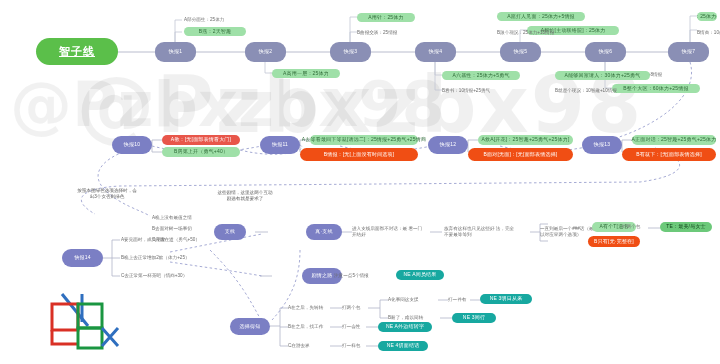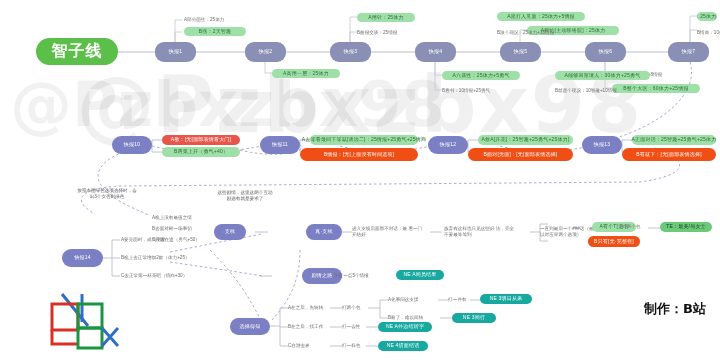--- a/index.html
+++ b/index.html
@@ -28,22 +28,22 @@
   
   .chip{
     position:absolute;box-sizing:border-box;
     display:flex;align-items:center;justify-content:center;
     text-align:center;line-height:1.15;
     border-radius:9px;white-space:nowrap;
     font-size:5px;color:#fff;letter-spacing:.2px;
     padding:0 3px;
   }
   .title-chip{
-    background:#5bbf4a;color:#fff;font-size:16px;font-weight:700;
-    border-radius:14px;letter-spacing:1px;
+    background:#5bbf4a;color:#fff;font-size:11px;font-weight:700;
+    border-radius:14px;letter-spacing:1px;text-decoration:underline;
   }
   .node-purple{background:#8a8fb5;}
   .node-indigo{background:#7b7fc4;}
   .green{background:#9fe0a8;color:#2f6b38;border-radius:999px;}
   .green-d{background:#6cc97a;color:#0d3f18;border-radius:999px;}
   .red{background:#e8564a;color:#fff;border-radius:999px;}
   .orange{background:#f04e14;color:#fff;border-radius:999px;}
   .teal{background:#17a8a0;color:#fff;border-radius:999px;}
   .gray-txt{
     position:absolute;font-size:4.6px;color:#6b6b6b;white-space:nowrap;
@@ -266,15 +266,14 @@
   <svg class="logo" viewBox="0 0 80 64">
     <path d="M18 2 L44 34" stroke="#2f6fbf" stroke-width="3" fill="none"></path>
     <path d="M38 2 L38 30" stroke="#2f6fbf" stroke-width="3" fill="none"></path>
     <rect x="8" y="12" width="26" height="26" stroke="#d93025" stroke-width="3" fill="none"></rect>
     <path d="M8 38 L8 52 L34 52" stroke="#d93025" stroke-width="3" fill="none"></path>
     <rect x="34" y="12" width="24" height="24" stroke="#1a9641" stroke-width="3" fill="none"></rect>
     <rect x="34" y="36" width="24" height="20" stroke="#1a9641" stroke-width="3" fill="none"></rect>
     <path d="M58 36 L74 54 M74 36 L58 54" stroke="#2f6fbf" stroke-width="3" fill="none"></path>
   </svg>
 
-  <div class="credit l1">制作：B站</div>
 
 </div>
 
 </body></html>

